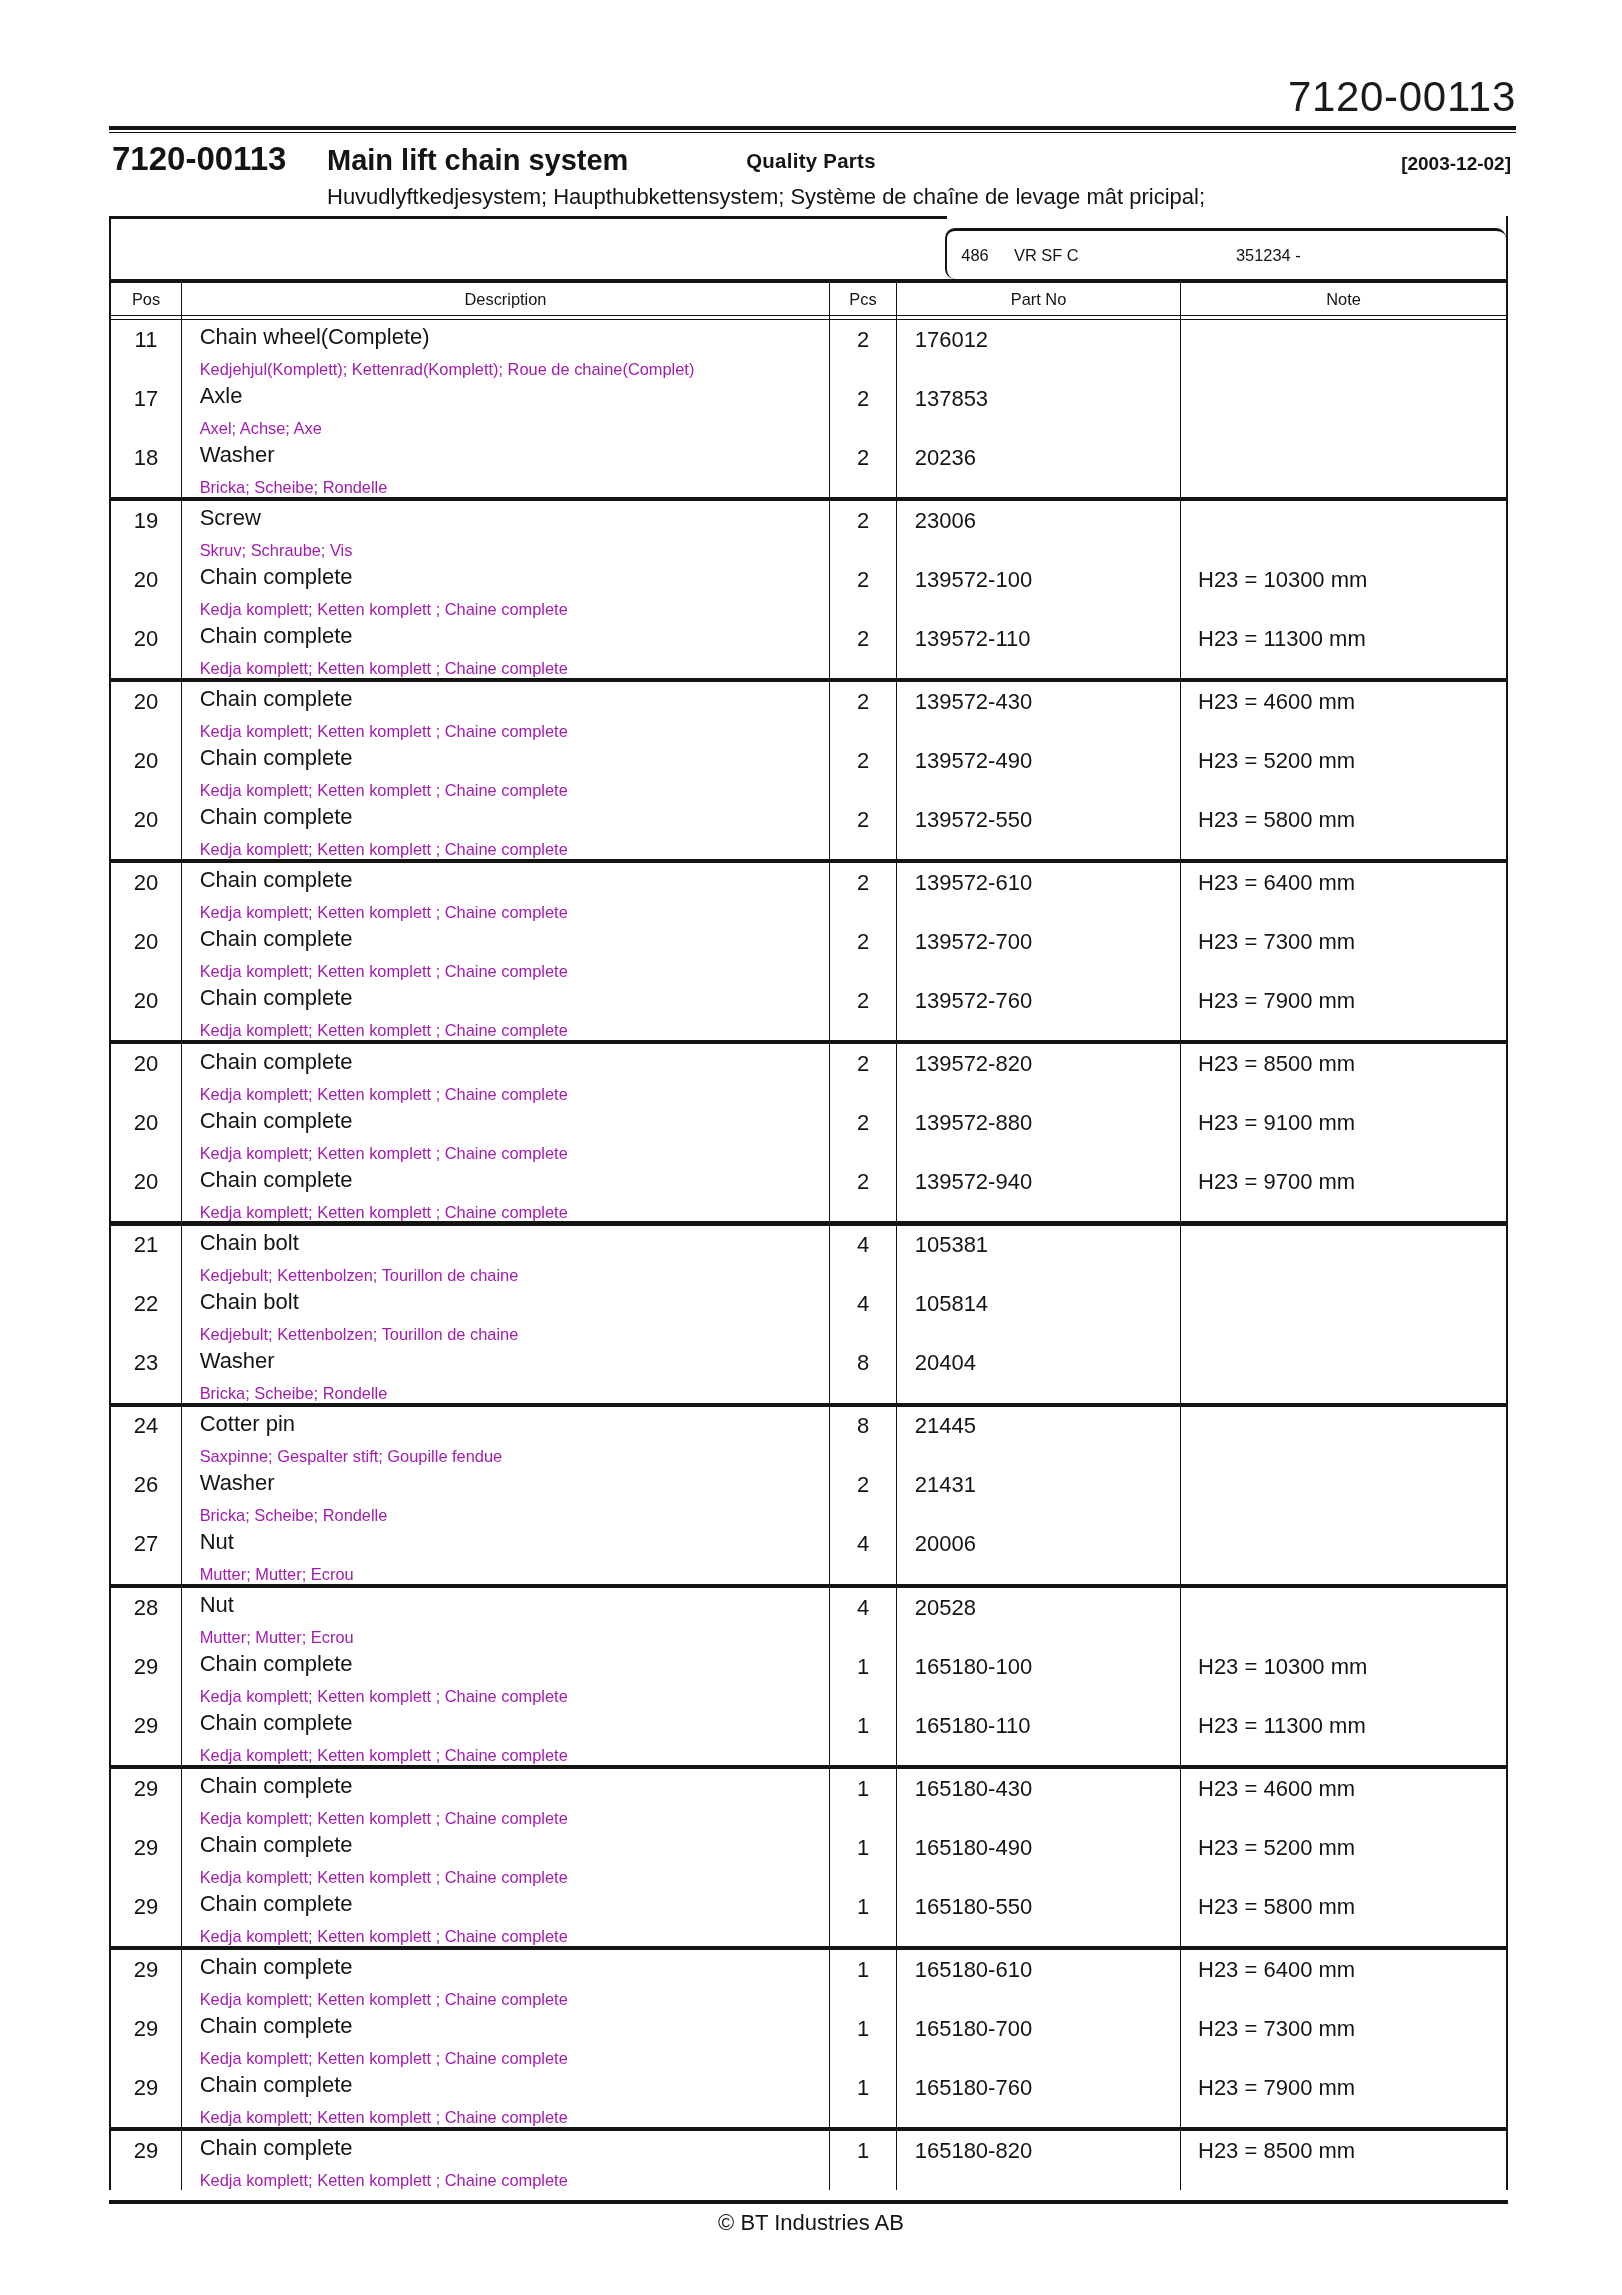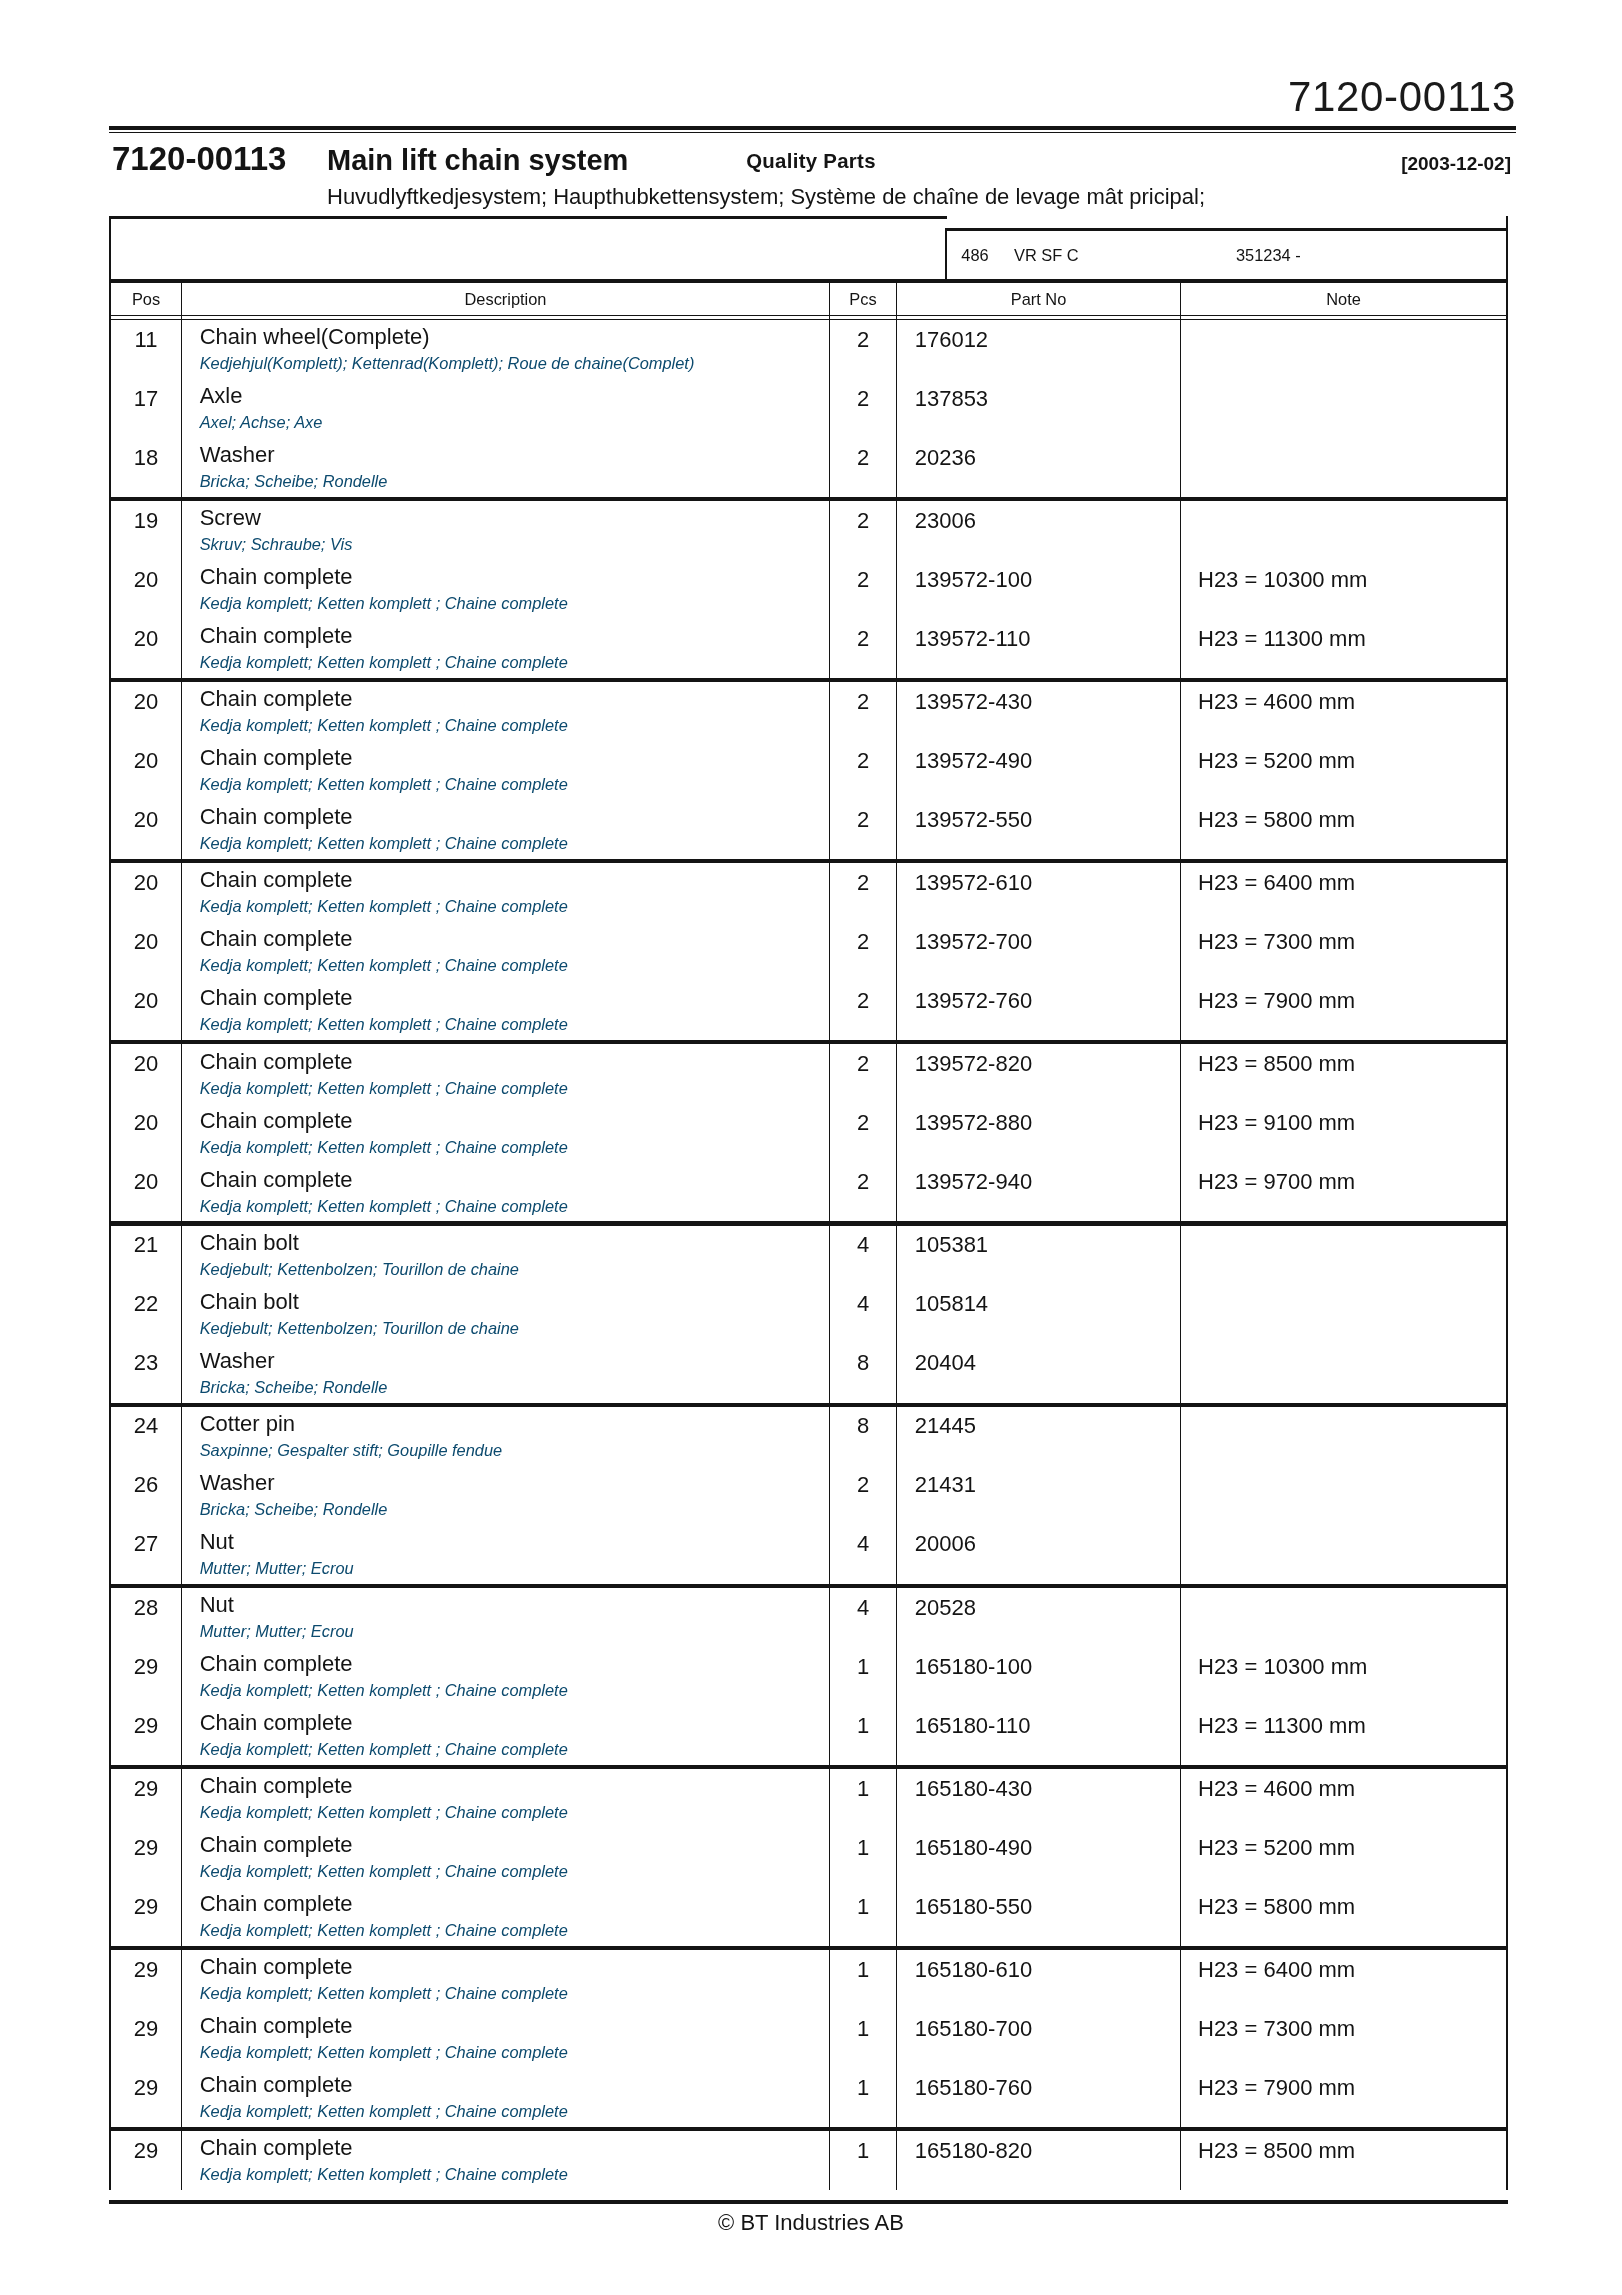--- a/index.html
+++ b/index.html
@@ -51,20 +51,21 @@
     border-bottom:4.1px solid #141414;
   }
   .info-top-left{
     position:absolute;left:-2px;top:0;width:838px;height:3.4px;background:#141414;
   }
   .info-box{
     position:absolute;left:834px;right:0;top:12.3px;bottom:0;
     border-top:3.4px solid #141414;
     border-left:2px solid #141414;
     box-sizing:border-box;
+    border-radius:10px;
   }
   .info-box span{
     position:absolute;top:50%;transform:translateY(-50%);
     font-size:16.4px;white-space:nowrap;
   }
   .info-code{left:14.3px;}
   .info-model{left:67px;}
   .info-serial{left:289px;}
   
   .hrow,.drow,.dbl{display:flex;box-sizing:border-box;}
@@ -79,21 +80,21 @@
     display:flex;align-items:center;justify-content:center;
     font-size:16.4px;
   }
   .dbl{height:4.1px;border-bottom:1.4px solid #141414;}
   .drow{height:59px;}
   .drow .c-pos,.drow .c-pcs{
     text-align:center;font-size:22px;padding-top:6.8px;
   }
   .drow .c-desc{padding:4.1px 6.8px 0 17.7px;}
   .desc-main{font-size:22px;line-height:26px;}
-  .desc-sub{font-size:16.4px;line-height:19px;margin-top:4px;color:#0c4a6e;font-style:italic;}
+  .desc-sub{font-size:16.4px;line-height:19px;margin-top:10px;color:#a21caf;}
   .drow .c-pno{font-size:22px;padding:6.8px 0 0 17.7px;}
   .drow .c-note{font-size:22px;padding:6.8px 0 0 17px;}
   .sep{height:4.1px;background:#141414;}
   
   .footer-rule{
     position:absolute;left:109px;top:2200px;width:1399px;height:4.1px;background:#141414;
   }
   .footer-text{
     position:absolute;left:0;right:0;top:2210px;text-align:center;
     font-size:22px;

